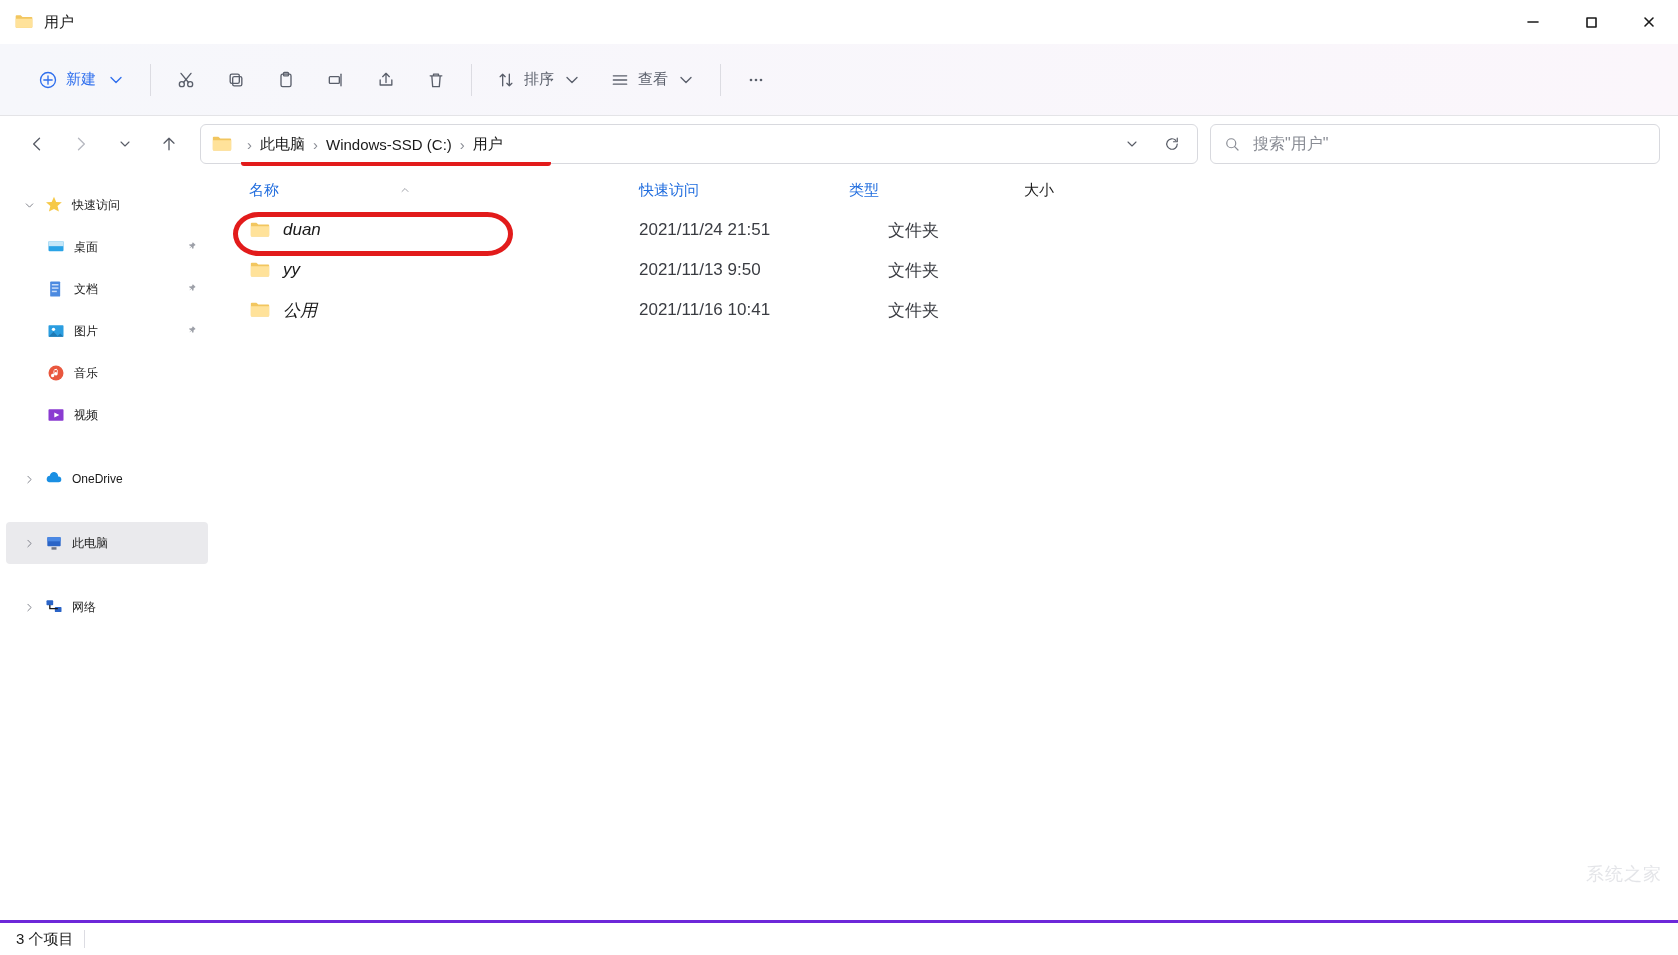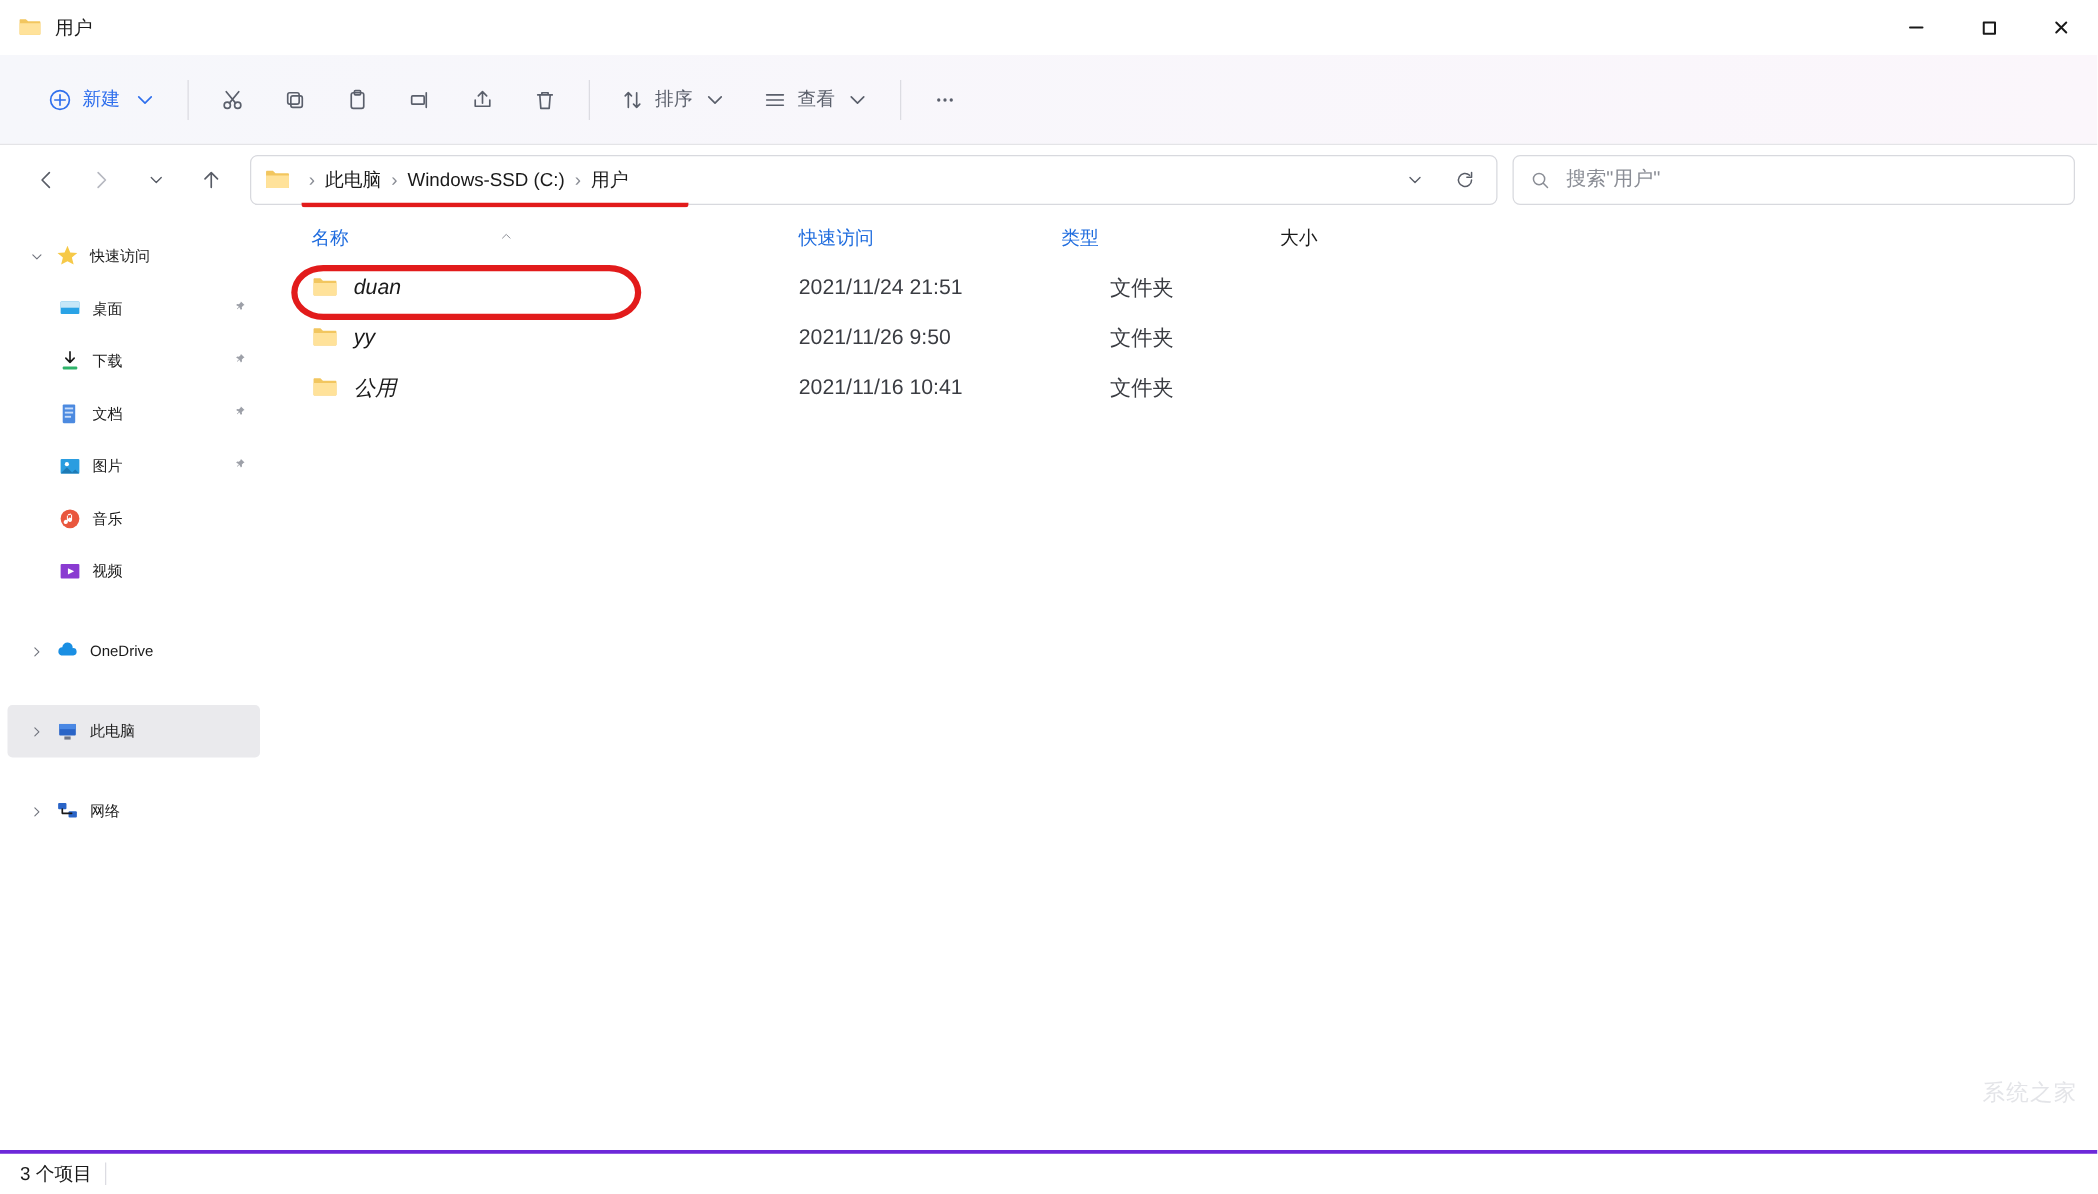--- a/index.html
+++ b/index.html
@@ -282,32 +282,20 @@
       <span class="lbl">快速访问</span>
     </div>
     <div class="treerow indent">
       <span class="ic">
           <svg viewBox="0 0 24 24">
             <rect fill="#2aa3e6" x="3" y="5" width="18" height="12" rx="1"></rect>
             <rect fill="#c6e7f8" x="3" y="5" width="18" height="6"></rect>
           </svg>
         </span>
       <span class="lbl">桌面</span>
-      <span class="pin"><svg width="14" height="14" viewBox="0 0 24 24">
-            <use href="#sym-pin"></use>
-          </svg></span>
-    </div>
-    <div class="treerow indent">
-      <span class="ic">
-          <svg viewBox="0 0 24 24">
-            <path fill="#2fb36a" d="M12 3v10m0 0l4-4m-4 4l-4-4" class="stroke" stroke="#2fb36a" stroke-width="2.4"></path>
-            <rect fill="#2fb36a" x="5" y="17" width="14" height="3" rx="1"></rect>
-          </svg>
-        </span>
-      <span class="lbl">下载</span>
       <span class="pin"><svg width="14" height="14" viewBox="0 0 24 24">
             <use href="#sym-pin"></use>
           </svg></span>
     </div>
     <div class="treerow indent">
       <span class="ic">
           <svg viewBox="0 0 24 24">
             <rect fill="#4c8ae0" x="5" y="3" width="12" height="18" rx="1"></rect>
             <rect fill="#c7dcf9" x="7" y="6" width="8" height="1.8"></rect>
             <rect fill="#c7dcf9" x="7" y="10" width="8" height="1.8"></rect>
@@ -433,21 +421,21 @@
         </div>
         <div class="filerow">
           <div class="cell-name">
             <span class="folder-glyph" style="width:22px;height:22px;display:inline-block">
               <svg>
                 <use href="#sym-folder"></use>
               </svg>
             </span>
             <span>yy</span>
           </div>
-          <div class="cell-mod">2021/11/26 9:50</div>
+          <div class="cell-mod">2021/11/13 9:50</div>
           <div class="cell-type">文件夹</div>
           <div class="cell-size"></div>
         </div>
         <div class="filerow">
           <div class="cell-name">
             <span class="folder-glyph" style="width:22px;height:22px;display:inline-block">
               <svg>
                 <use href="#sym-folder"></use>
               </svg>
             </span>

